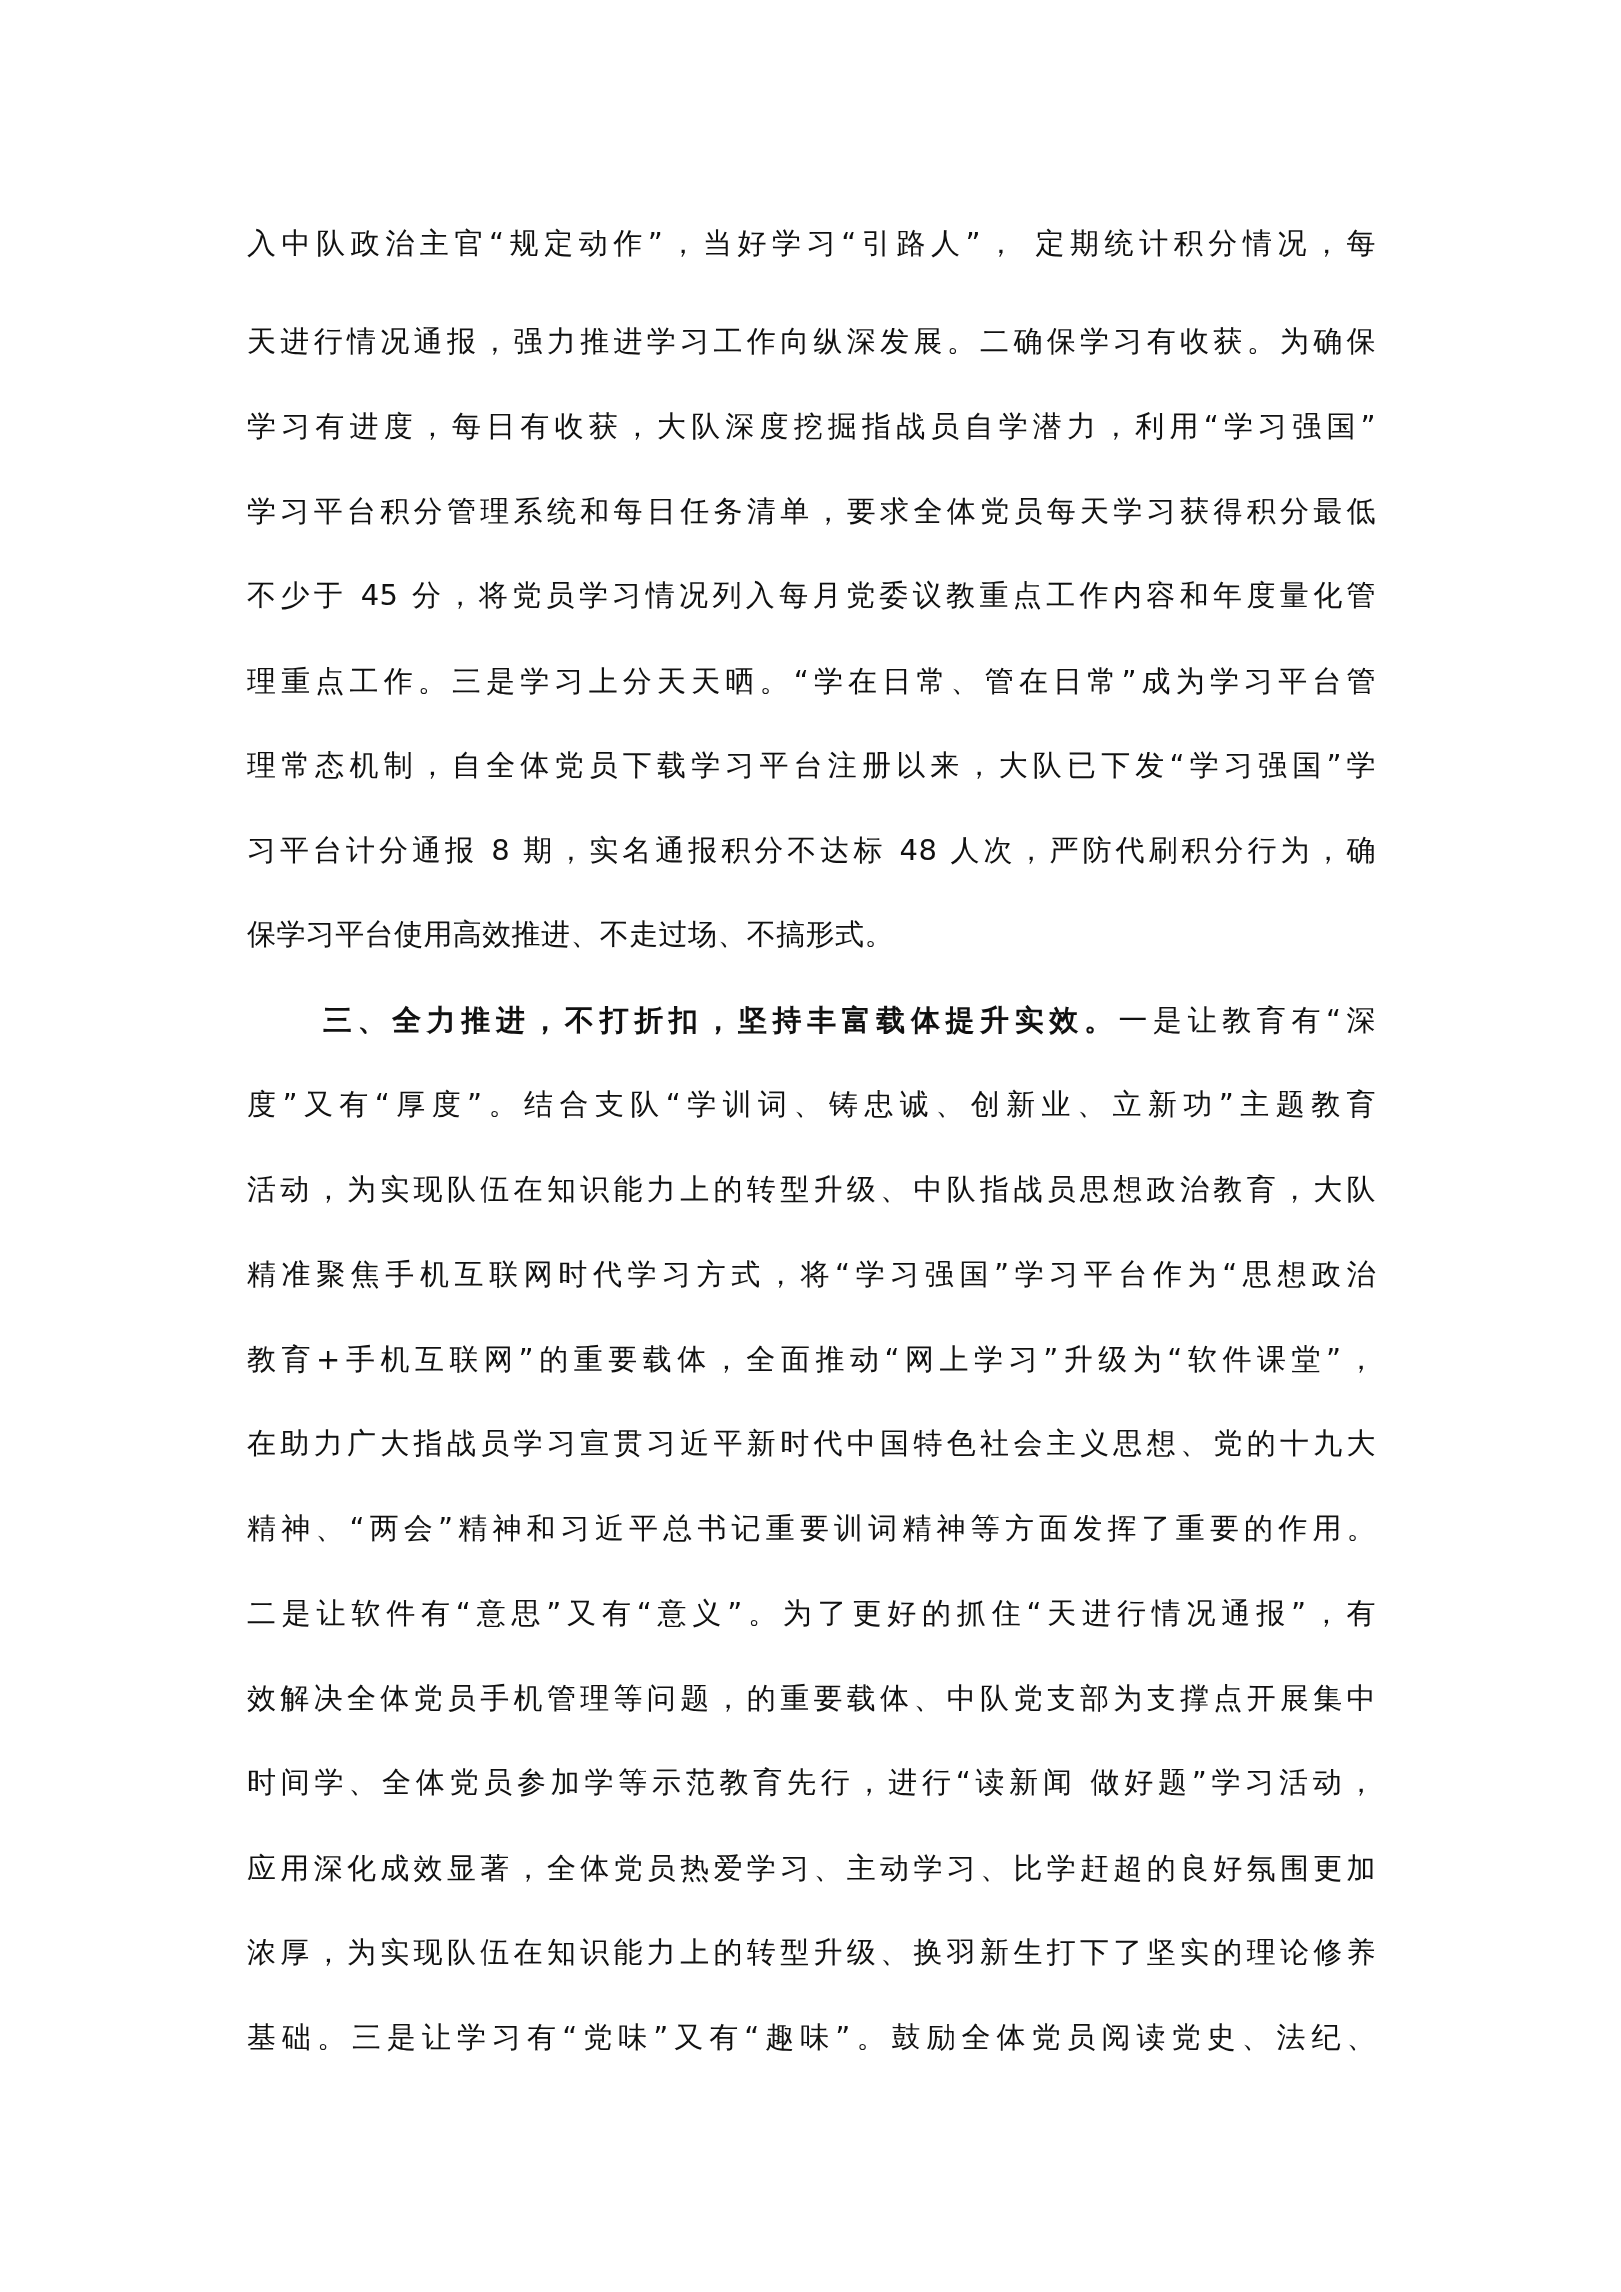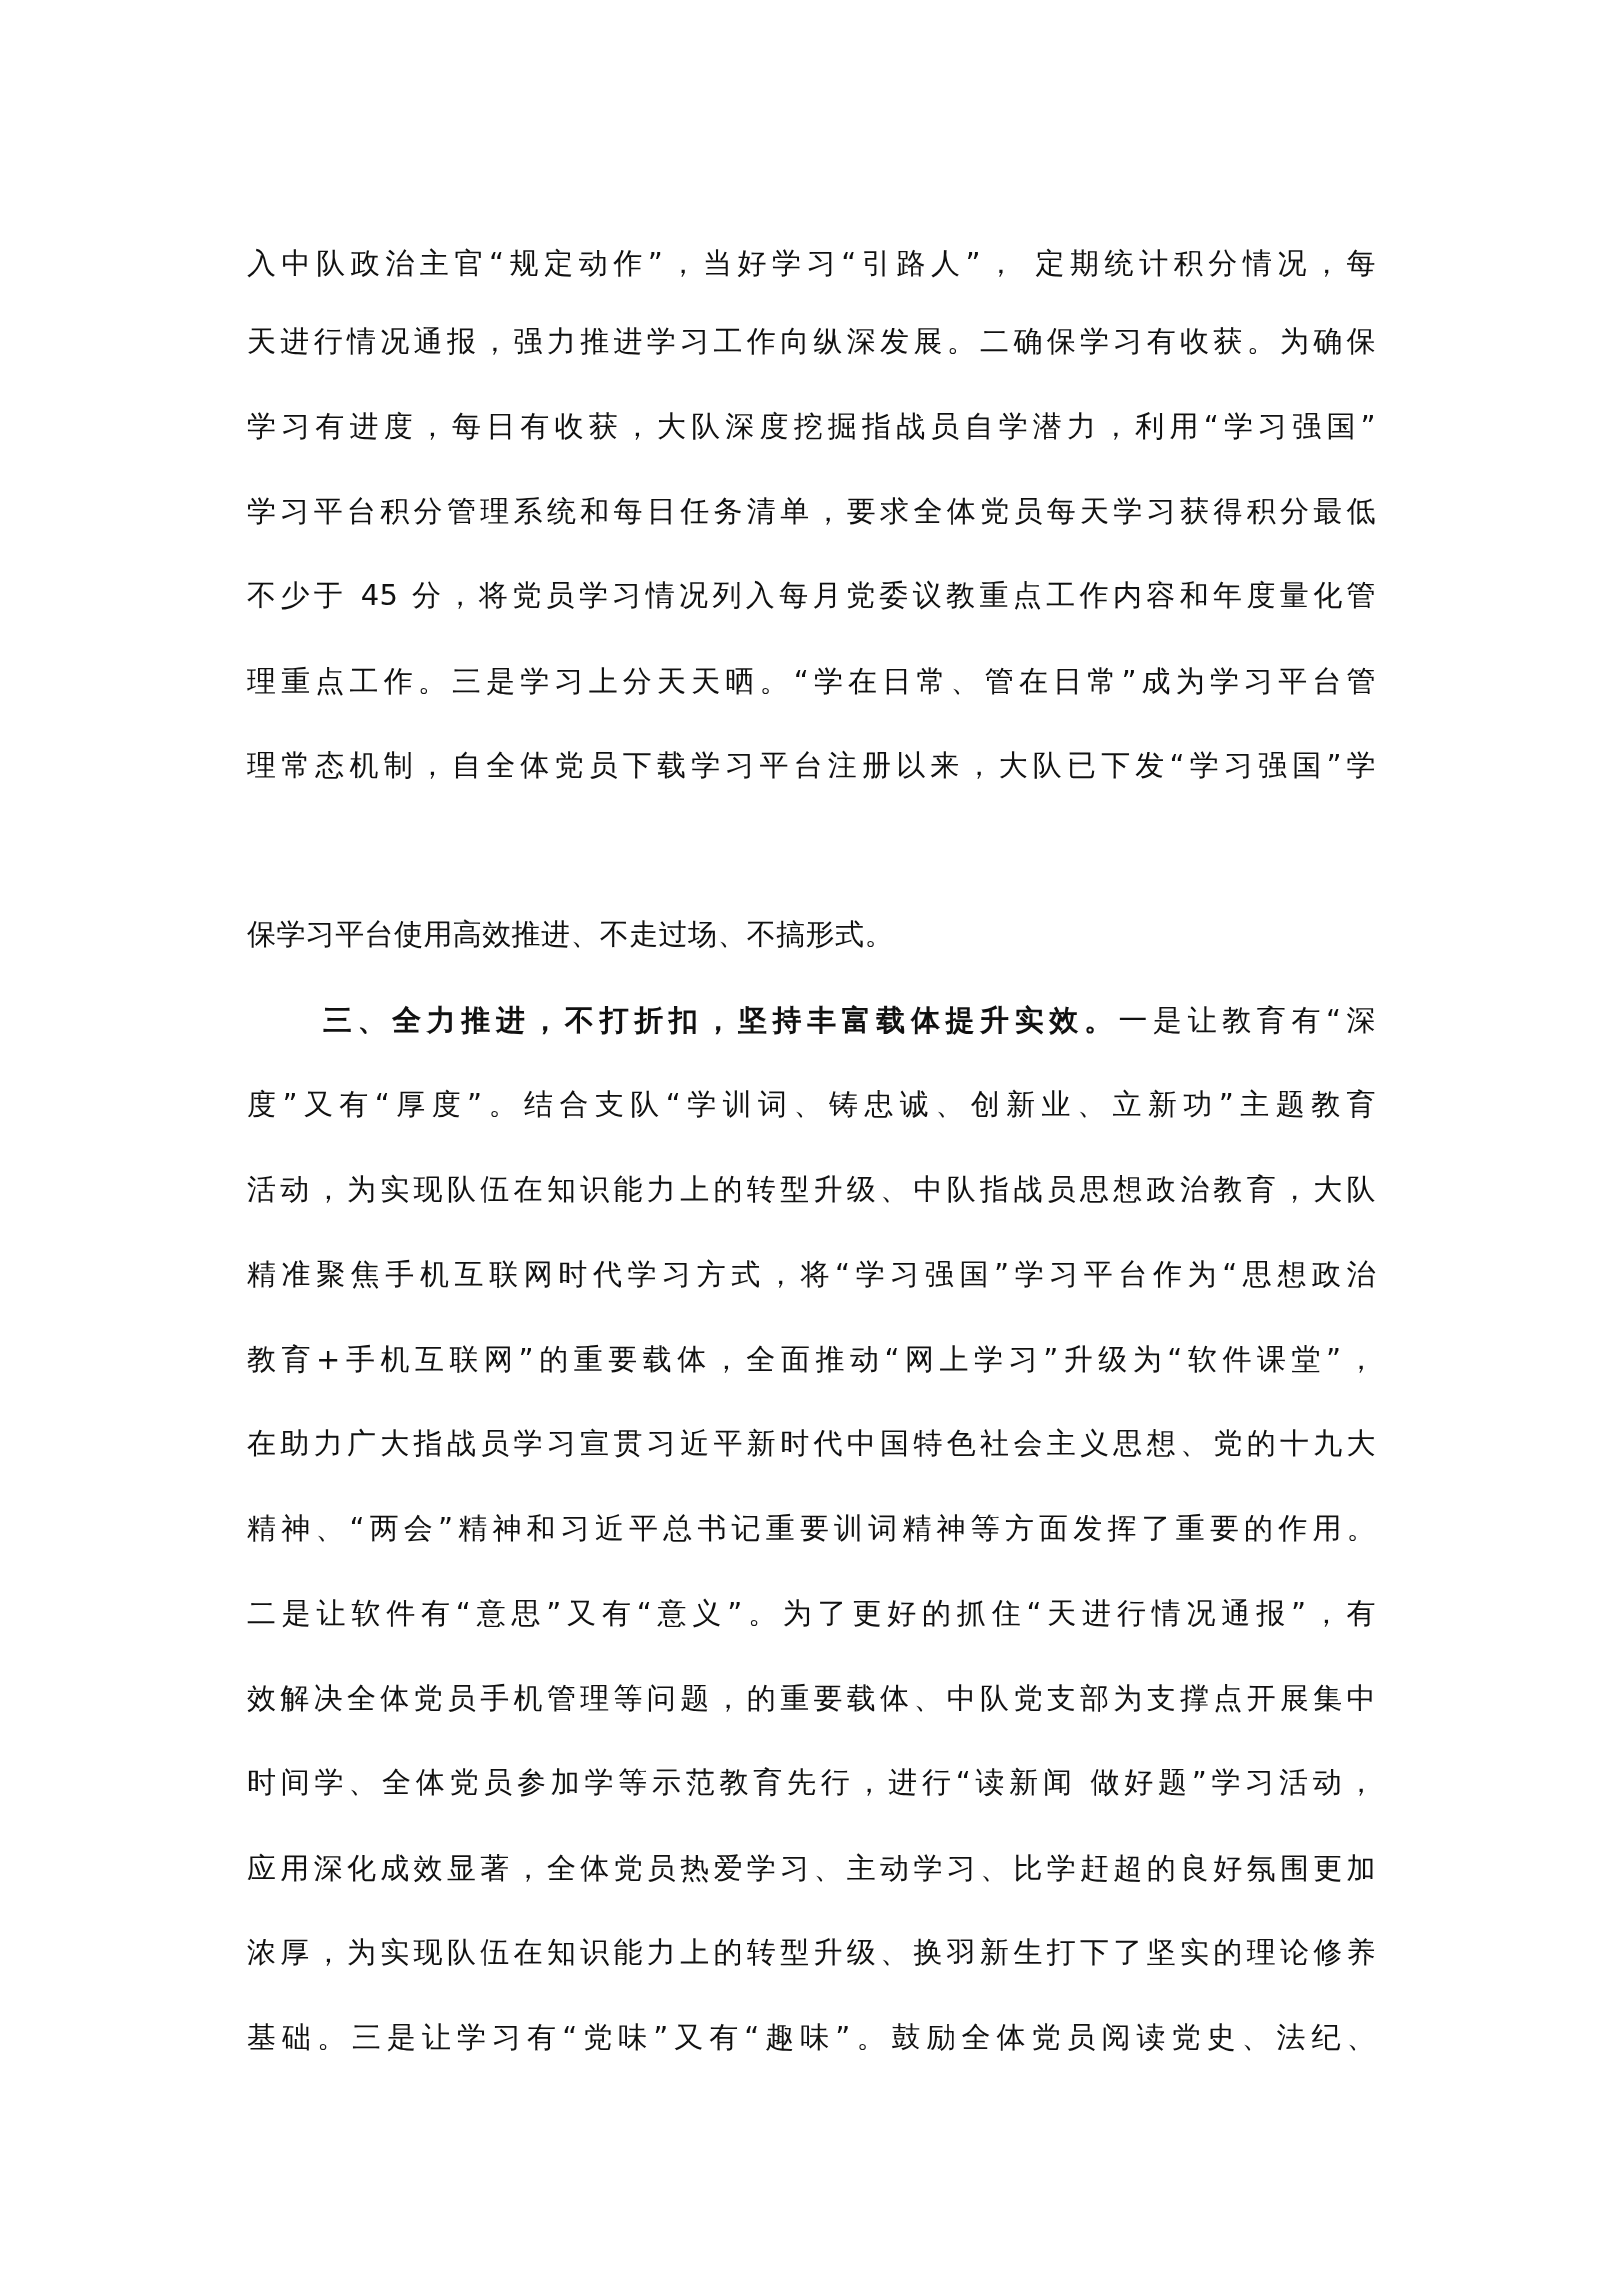--- a/index.html
+++ b/index.html
@@ -43,27 +43,28 @@
   }
   .bold {
     font-weight: bold;
   }
 </style>
 </head>
 <body>
 
 <div class="page">
 
-  <div class="line" style="top:244px">入中队政治主官“规定动作”，当好学习“引路人”， 定期统计积分情况，每</div>
+  <div class="line" style="top:224px">入中队政治主官“规定动作”，当好学习“引路人”， 定期统计积分情况，每</div>
   <div class="line" style="top:322px">天进行情况通报，强力推进学习工作向纵深发展。二确保学习有收获。为确保</div>
   <div class="line" style="top:407px">学习有进度，每日有收获，大队深度挖掘指战员自学潜力，利用“学习强国”</div>
   <div class="line" style="top:492px">学习平台积分管理系统和每日任务清单，要求全体党员每天学习获得积分最低</div>
   <div class="line" style="top:576px">不少于 45 分，将党员学习情况列入每月党委议教重点工作内容和年度量化管</div>
   <div class="line" style="top:662px">理重点工作。三是学习上分天天晒。“学在日常、管在日常”成为学习平台管</div>
   <div class="line" style="top:746px">理常态机制，自全体党员下载学习平台注册以来，大队已下发“学习强国”学</div>
+  <div class="line" style="top:831px">习平台计分通报 8 期，实名通报积分不达标 48 人次，严防代刷积分行为，确</div>
   <div class="line indent" style="top:1001px">
     <span class="bold">三、全力推进，不打折扣，坚持丰富载体提升实效。</span><span>一是让教育有“深</span>
   </div>
 
   <div class="line last" style="top:915px">保学习平台使用高效推进、不走过场、不搞形式。</div>
 
   <div class="line" style="top:1085px">度”又有“厚度”。结合支队“学训词、铸忠诚、创新业、立新功”主题教育</div>
   <div class="line" style="top:1170px">活动，为实现队伍在知识能力上的转型升级、中队指战员思想政治教育，大队</div>
   <div class="line" style="top:1255px">精准聚焦手机互联网时代学习方式，将“学习强国”学习平台作为“思想政治</div>
   <div class="line" style="top:1340px">教育+手机互联网”的重要载体，全面推动“网上学习”升级为“软件课堂”，</div>

